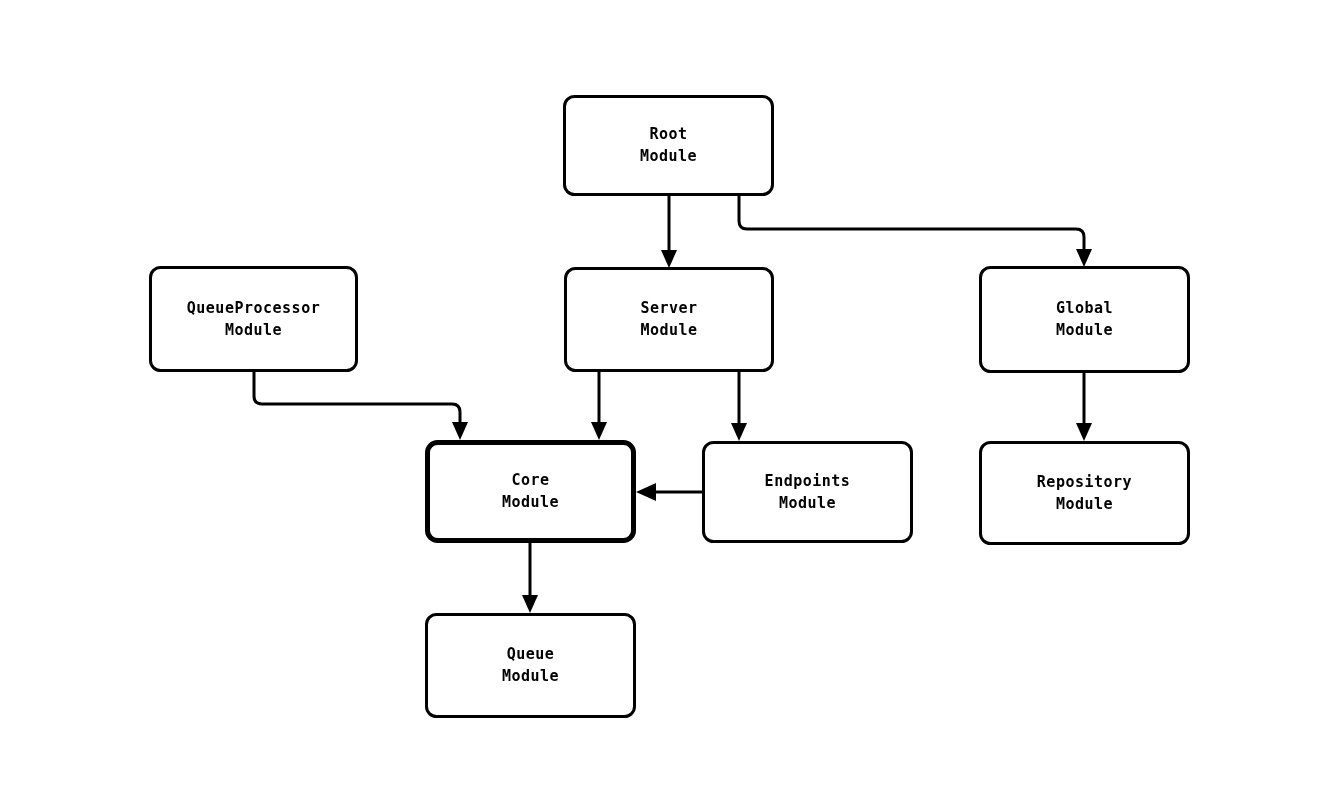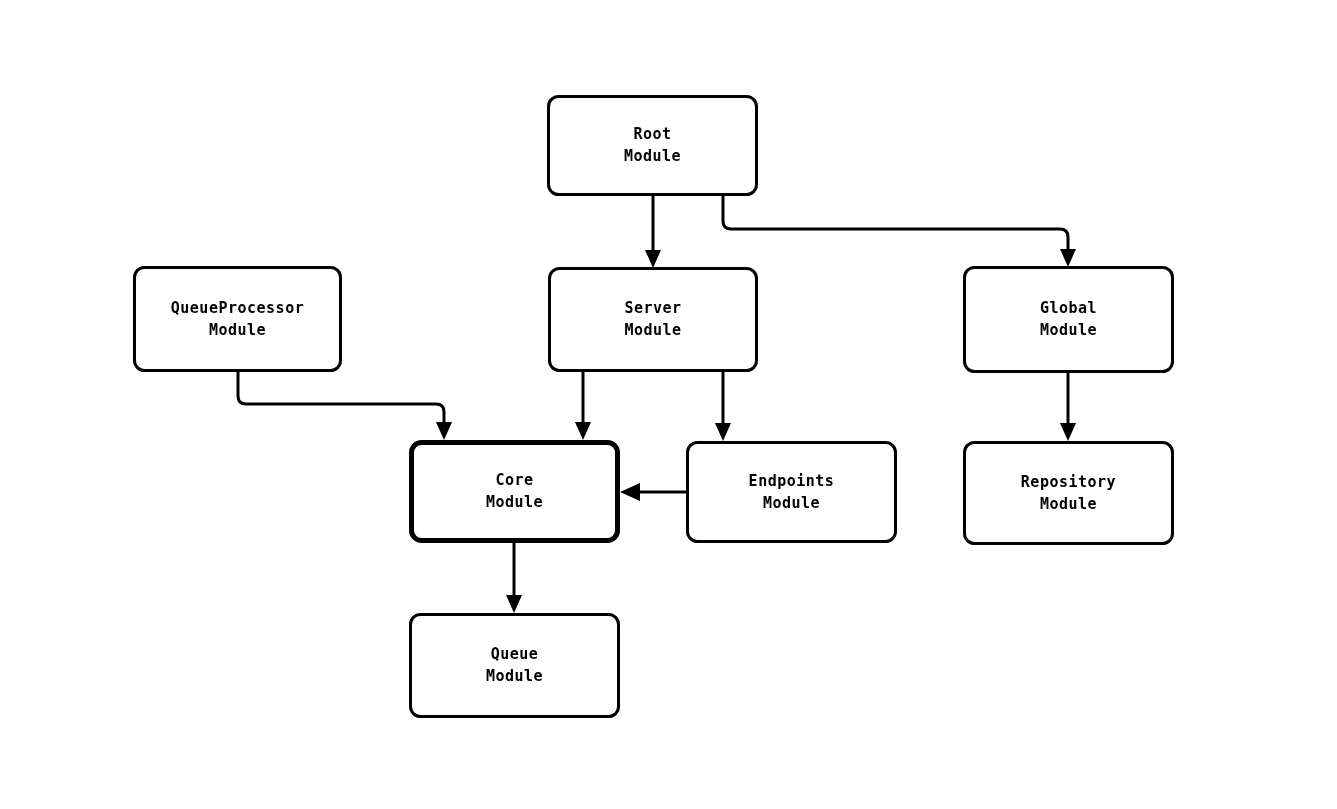--- a/index.html
+++ b/index.html
@@ -12,20 +12,21 @@
     width: 1337px;
     height: 809px;
     font-family: "DejaVu Sans Mono", "Liberation Mono", monospace;
     overflow: hidden;
   }
   #diagram-root {
     position: relative;
     width: 1305px;
     height: 809px;
     background: #ffffff;
+    padding-left: 16px;
   }
   svg#diagram-canvas {
     display: block;
     width: 1337px;
     height: 809px;
   }
   .node-box {
     fill: #ffffff;
   }
   .node-label {

